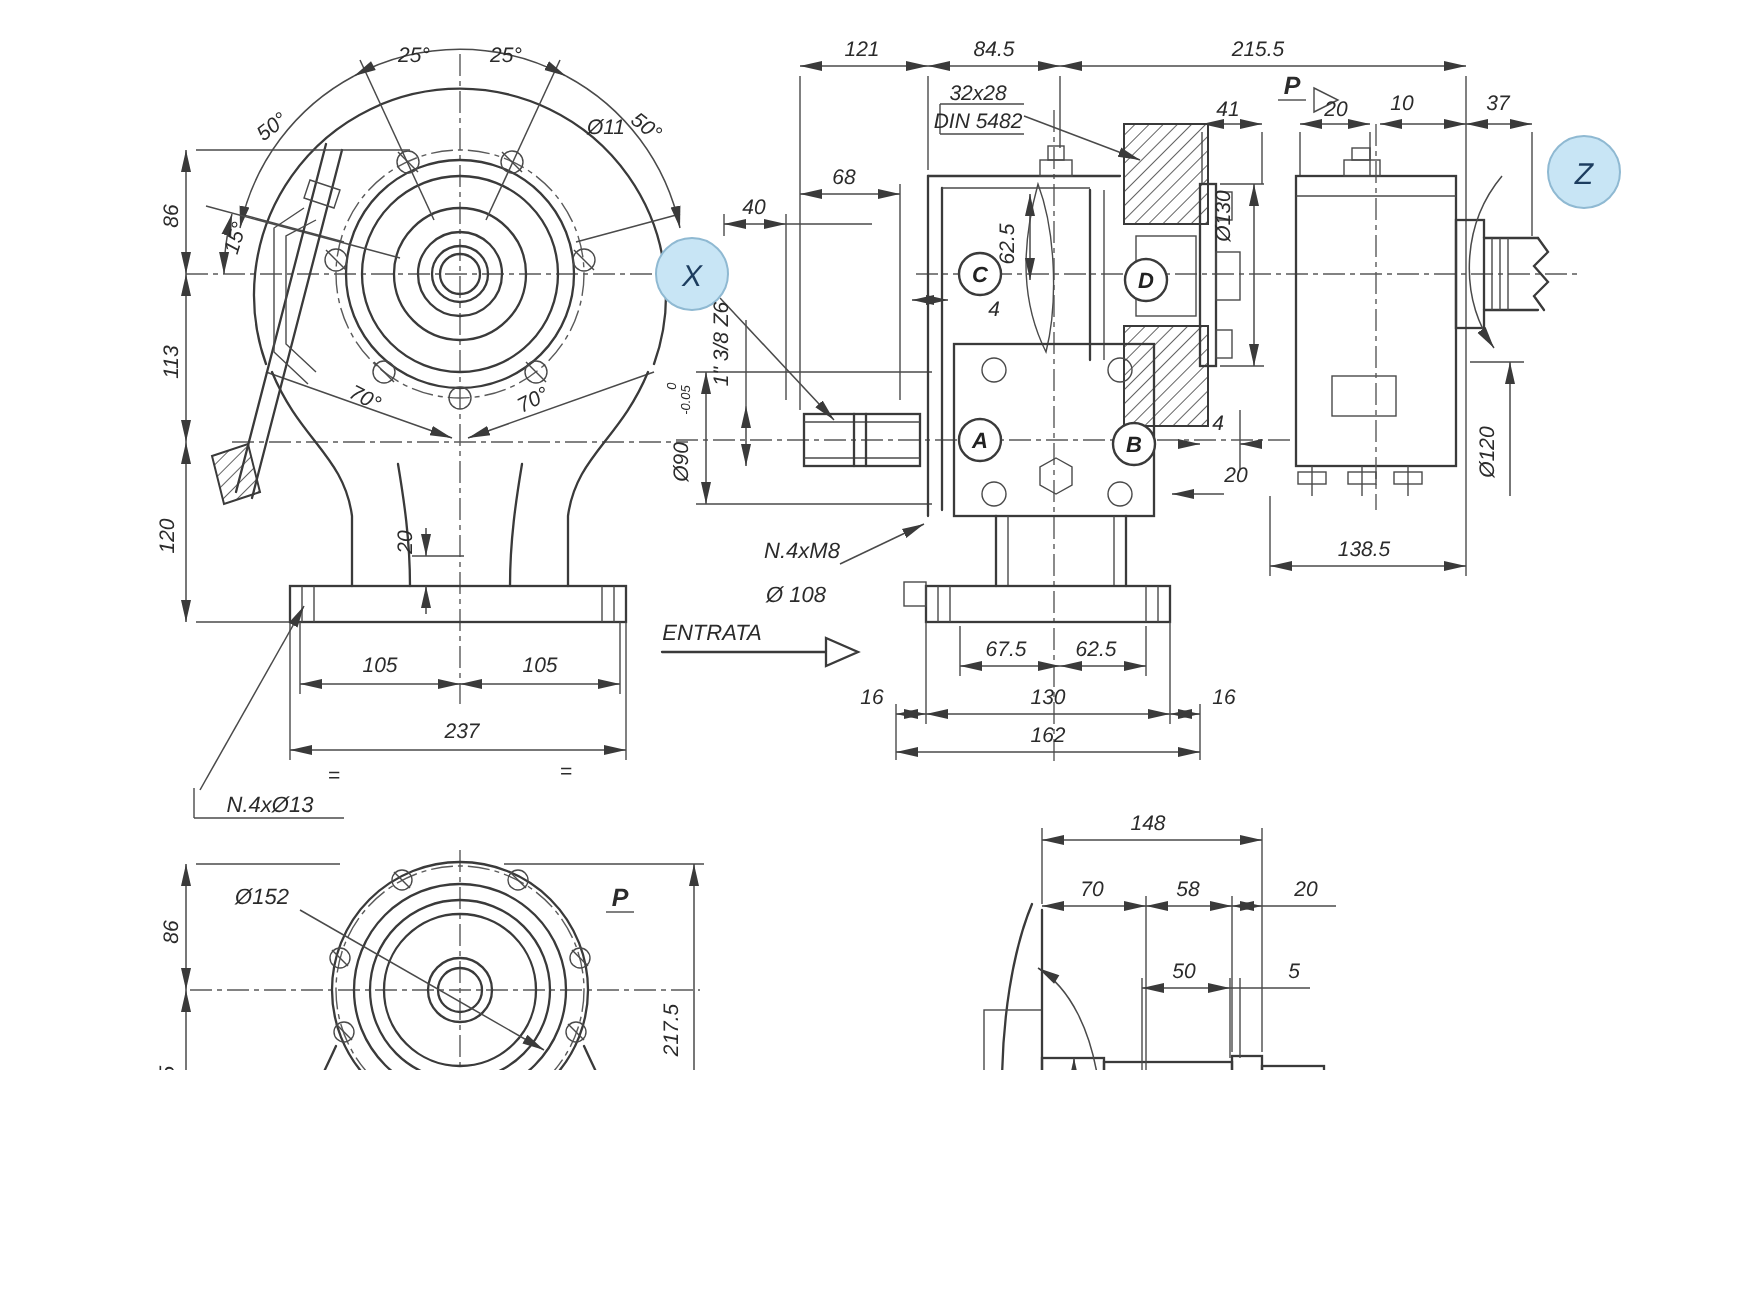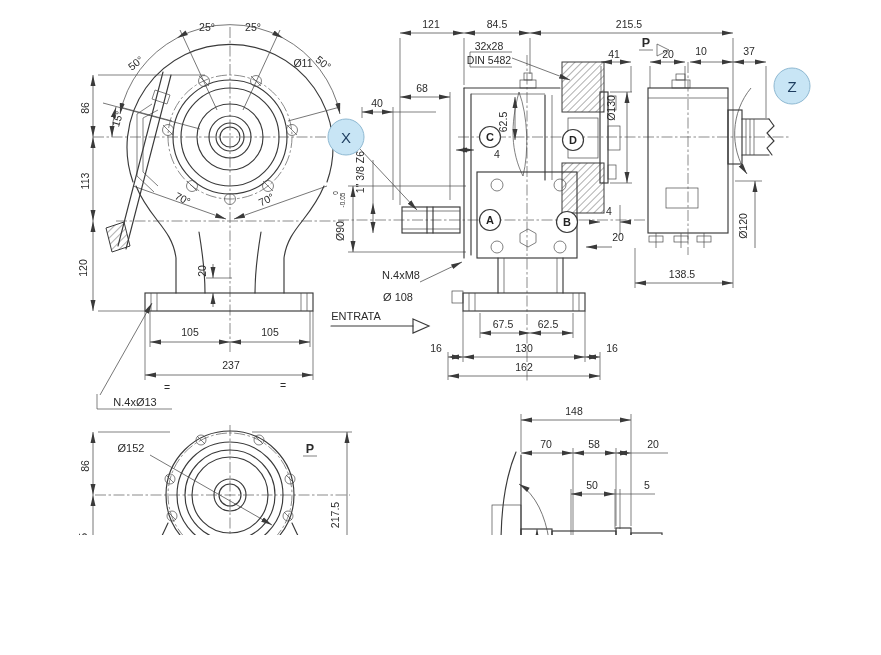--- a/index.html
+++ b/index.html
@@ -1,16 +1,16 @@
 <!DOCTYPE html>
 <html><head>
 <meta charset="utf-8">
 <style>
   html,body{margin:0;padding:0;background:#ffffff;}
-  .sheet{width:881px;height:535px;background:#fff;position:relative;font-family:"Liberation Sans",sans-serif;}
+  .sheet{width:881px;height:535px;background:#fff;position:relative;font-family:"Liberation Sans",sans-serif;font-style:italic;}
   svg{display:block;}
   
   .ln{stroke:#3a3a3a;stroke-width:1.15;fill:none;stroke-linecap:round;}
   .lt{stroke:#4a4a4a;stroke-width:0.7;fill:none;}
   .cl{stroke:#5a5a5a;stroke-width:0.7;fill:none;stroke-dasharray:11 2.5 2.5 2.5;}
   .dim{stroke:#4a4a4a;stroke-width:0.75;fill:none;}
   .dd{marker-start:url(#as);marker-end:url(#ae);}
   .de{marker-end:url(#ae);}
   .hat{fill:url(#h);stroke:#3a3a3a;stroke-width:1;}
   text{fill:#2b2b2b;font-family:"Liberation Sans",sans-serif;font-size:10.5px;text-anchor:middle;}

